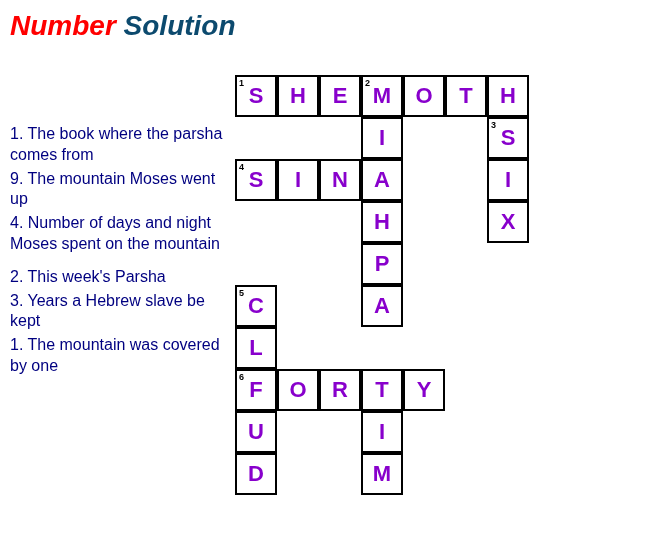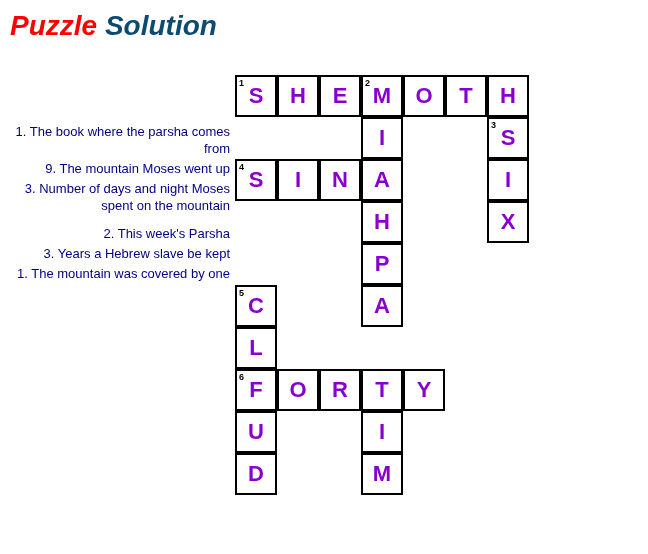--- a/index.html
+++ b/index.html
@@ -37,25 +37,24 @@
       width: 220px;
     }
     .clue-section-title {
       font-size: 20px;
       font-weight: bold;
       font-style: italic;
       color: red;
       margin-bottom: 4px;
     }
     .clue-item {
-      font-size: 13px;
+      font-size: 16px;
       color: #000080;
       margin-bottom: 3px;
       line-height: 1.3;
-      text-align: right;
     }
     .down-section {
       margin-top: 12px;
     }
     
     .grid-container {
       position: absolute;
       top: 75px;
       left: 235px;
     }
@@ -95,29 +94,29 @@
       font-weight: bold;
       color: black;
     }
   </style>
 </head>
 <body>
 
 <div class="title-container">
   <div class="title-line1"></div>
   <div class="title-line2">
-    <span>Puzzle </span><span class="title-italic" style="font-style: italic; color: #0c4a6e;">Solution</span>
+    <span>Number </span><span class="title-italic" style="font-style: italic; color: #0c4a6e;">Solution</span>
   </div>
 </div>
 
 <div class="clues-container">
   <div class="clue-section-title"></div>
   <div class="clue-item">1. The book where the parsha comes from</div>
   <div class="clue-item">9. The mountain Moses went up</div>
-  <div class="clue-item">3. Number of days and night Moses spent on the mountain</div>
+  <div class="clue-item">4. Number of days and night Moses spent on the mountain</div>
 
   <div class="down-section">
     <div class="clue-section-title"></div>
     <div class="clue-item">2. This week's Parsha</div>
     <div class="clue-item">3. Years a Hebrew slave be kept</div>
     <div class="clue-item">1. The mountain was covered by one</div>
   </div>
 </div>
 
 <div class="grid-container">

